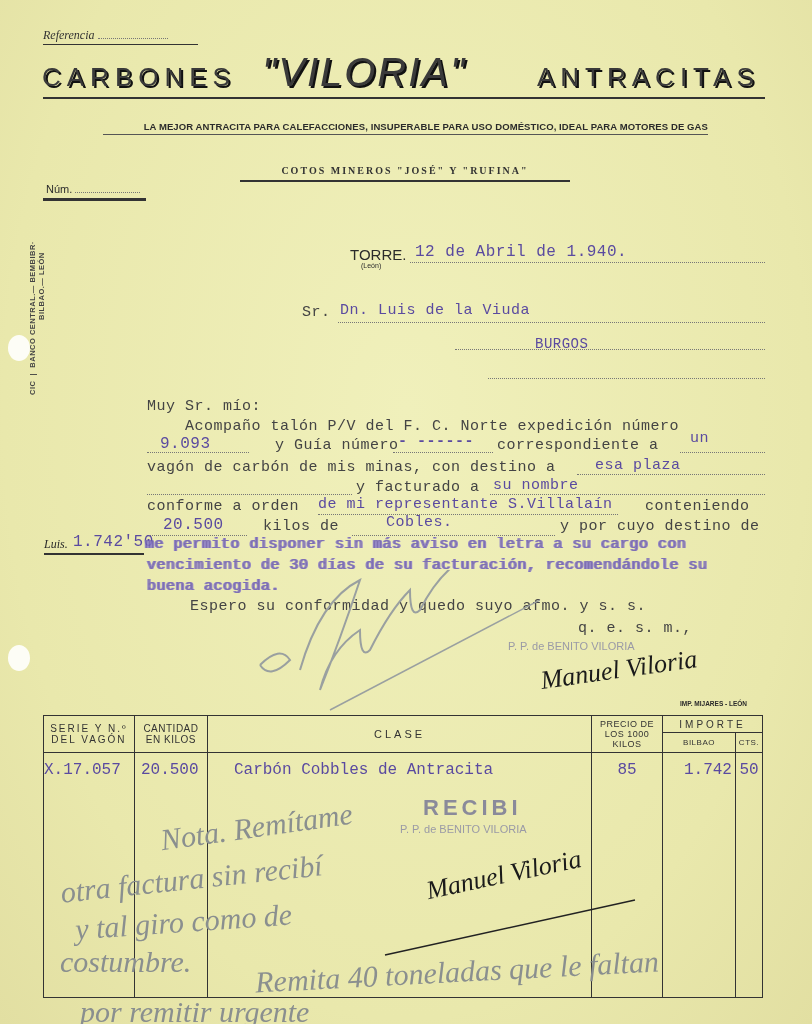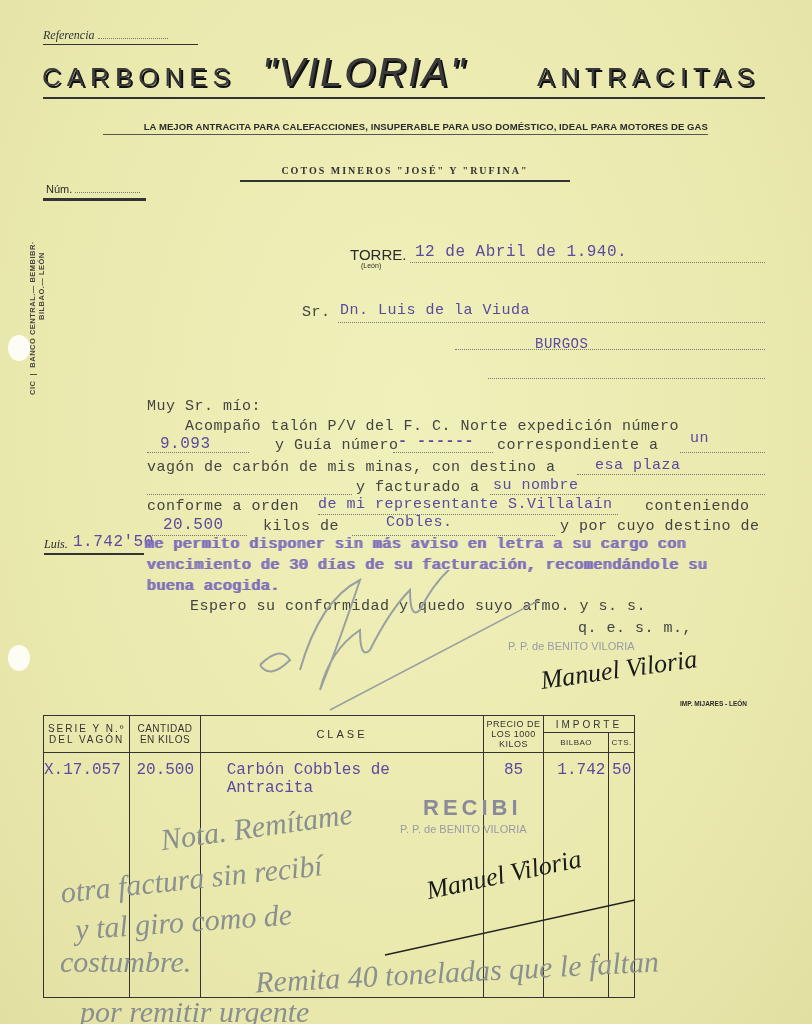--- a/index.html
+++ b/index.html
@@ -16,21 +16,21 @@
   .typed { font-family:"Liberation Mono", monospace; color:#444; font-size:15px; letter-spacing:0.5px; }
   .violet { color:#5a4aa0; }
   .dots { border-bottom:1px dotted #777; }
   .rule { border-top:2px solid #333; }
   .hole { width:22px; height:26px; background:#fdfdf6; border-radius:50%; }
   .title {
     font-family:"Liberation Sans", sans-serif; font-weight:normal; letter-spacing:6px;
     color:#3a3a3a; text-shadow:2px 2px 0 #111;
   }
   .title-mid { font-style:italic; font-size:40px; letter-spacing:2px; }
-  table.inv { border-collapse:collapse; position:absolute; left:43px; top:715px; width:592px; }
+  table.inv { border-collapse:collapse; position:absolute; left:43px; top:715px; width:720px; }
   table.inv td, table.inv th { border:1.5px solid #333; vertical-align:top; }
   table.inv th { font-family:"Liberation Sans", sans-serif; font-weight:normal; font-size:10px; letter-spacing:2px; color:#333; height:34px; text-align:center; vertical-align:middle; }
   table.inv td { font-family:"Liberation Mono", monospace; font-size:16px; color:#5a4aa0; padding-top:8px; }
   .hand { font-family:"Liberation Serif", serif; font-style:italic; color:#8a8f8f; font-size:30px; }
   .garbled { font-family:"Liberation Mono", monospace; color:#6b5bb0; font-size:15px; letter-spacing:0.5px; text-shadow:1px 0 #8878c8, -1px 0 #8878c8; opacity:0.85; }
   .stamp { font-family:"Liberation Sans", sans-serif; color:#9a9aa6; }
 </style>
 </head>
 <body>
 

